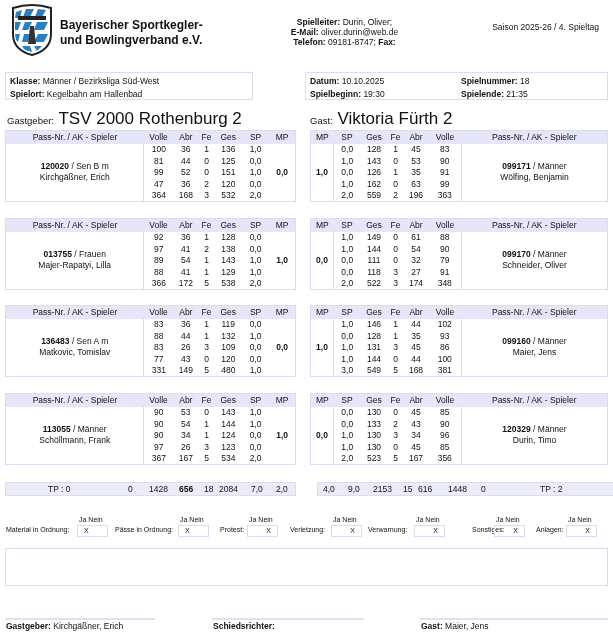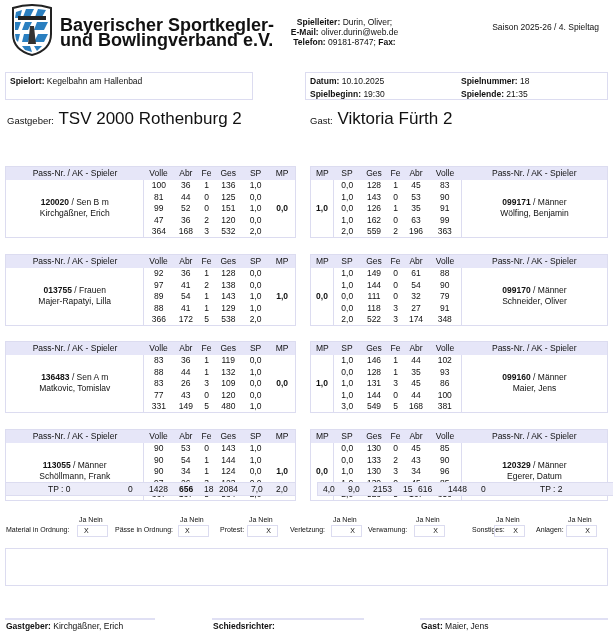--- a/index.html
+++ b/index.html
@@ -1,36 +1,36 @@
 <!DOCTYPE html>
 <html><head>
 <meta charset="utf-8">
 <style>
   * { box-sizing: border-box; margin: 0; padding: 0; }
   body { width: 613px; height: 641px; background: #fff; font-family: "Liberation Sans", sans-serif; color: #111; position: relative; overflow: hidden; font-size: 9px; }
   .abs { position: absolute; }
   .logo { left: 10px; top: 4px; width: 44px; height: 52px; }
-  .org { left: 60px; top: 18px; font-size: 18px; font-weight: bold; line-height: 15px; }
+  .org { left: 60px; top: 18px; font-size: 12px; font-weight: bold; line-height: 15px; }
   .leiter { left: 282px; top: 17px; width: 125px; text-align: center; font-size: 8.5px; line-height: 10px; }
   .leiter b { font-weight: bold; }
   .report { right: 14px; top: 22px; text-align: right; }
   .report .t { font-size: 13px; font-weight: bold; }
   .report .s { font-size: 8.5px; }
   .infobox { border: 1px solid #dcdcf0; font-size: 8.5px; line-height: 13px; padding: 2px 4px; }
   .info-left { left: 5px; top: 72px; width: 248px; height: 28px; }
   .info-right { left: 305px; top: 72px; width: 303px; height: 28px; }
   .info-right .col2 { position: absolute; left: 155px; top: 2px; }
   .teamtitle { top: 109px; font-size: 17px; }
   .teamtitle .lbl { font-size: 9.5px; }
   .home-title { left: 7px; }
   .guest-title { left: 310px; }
   table { border-collapse: collapse; font-size: 8.5px; position: absolute; }
   table td, table th { text-align: center; font-weight: normal; height: 11.5px; padding: 0; }
   table th { background: #e6e6f8; height: 13px; }
-  .tbl { border: 1px solid #dcdcf0; margin-top: 36px; }
+  .tbl { border: 1px solid #dcdcf0; }
   .tbl td.sep-l { border-left: 1px solid #dcdcf0; }
   .tbl td.sep-r { border-right: 1px solid #dcdcf0; }
   .bold { font-weight: bold; }
   .player { line-height: 11px; }
   .tp { top: 482px; background: #ececf9; border: 1px solid #dcdcf0; height: 14px; font-size: 8.5px; }
   .tp span { position: absolute; top: 1px; }
   .yn { top: 516px; font-size: 7px; }
   .yn-row { top: 526px; font-size: 7px; }
   .ynbox { position: absolute; top: 525px; height: 12px; border: 1px solid #dcdcf0; font-size: 7px; text-align: center; line-height: 10px; }
   .remarks { left: 5px; top: 548px; width: 603px; height: 38px; border: 1px solid #dcdcf0; }
@@ -65,20 +65,21 @@
 <div class="abs leiter">
   <div><b>Spielleiter:</b> <span>Durin, Oliver;</span></div>
   <div><b>E-Mail:</b> <span>oliver.durin@web.de</span></div>
   <div><b>Telefon:</b> <span>09181-8747;</span> <b>Fax:</b></div>
 </div>
 <div class="abs report">
   <div class="s">Saison 2025-26 / 4. Spieltag</div>
 </div>
 
 <div class="abs infobox info-left">
+  <div><b>Klasse:</b> <span>Männer / Bezirksliga Süd-West</span></div>
   <div><b>Spielort:</b> <span>Kegelbahn am Hallenbad</span></div>
 </div>
 <div class="abs infobox info-right">
   <div><b>Datum:</b> <span>10.10.2025</span></div>
   <div><b>Spielbeginn:</b> <span>19:30</span></div>
   <div class="col2">
     <div><b>Spielnummer:</b> <span>18</span></div>
     <div><b>Spielende:</b> <span>21:35</span></div>
   </div>
 </div>
@@ -452,21 +453,21 @@
         <th style="width:33px">Volle</th>
         <th class="sep-l">Pass-Nr. / AK - Spieler</th>
       </tr>
         <tr>
           <td rowspan="5" class="bold sep-r">0,0</td>
           <td>0,0</td>
           <td>130</td>
           <td>0</td>
           <td>45</td>
           <td>85</td>
-          <td rowspan="5" class="player sep-l"><b>120329</b><span> / Männer</span><br><span>Egerer, Datum</span></td>
+          <td rowspan="5" class="player sep-l"><b>120329</b><span> / Männer</span><br><span>Durin, Timo</span></td>
         </tr>
         <tr>
           <td>0,0</td>
           <td>133</td>
           <td>2</td>
           <td>43</td>
           <td>90</td>
         </tr>
         <tr>
           <td>1,0</td>

